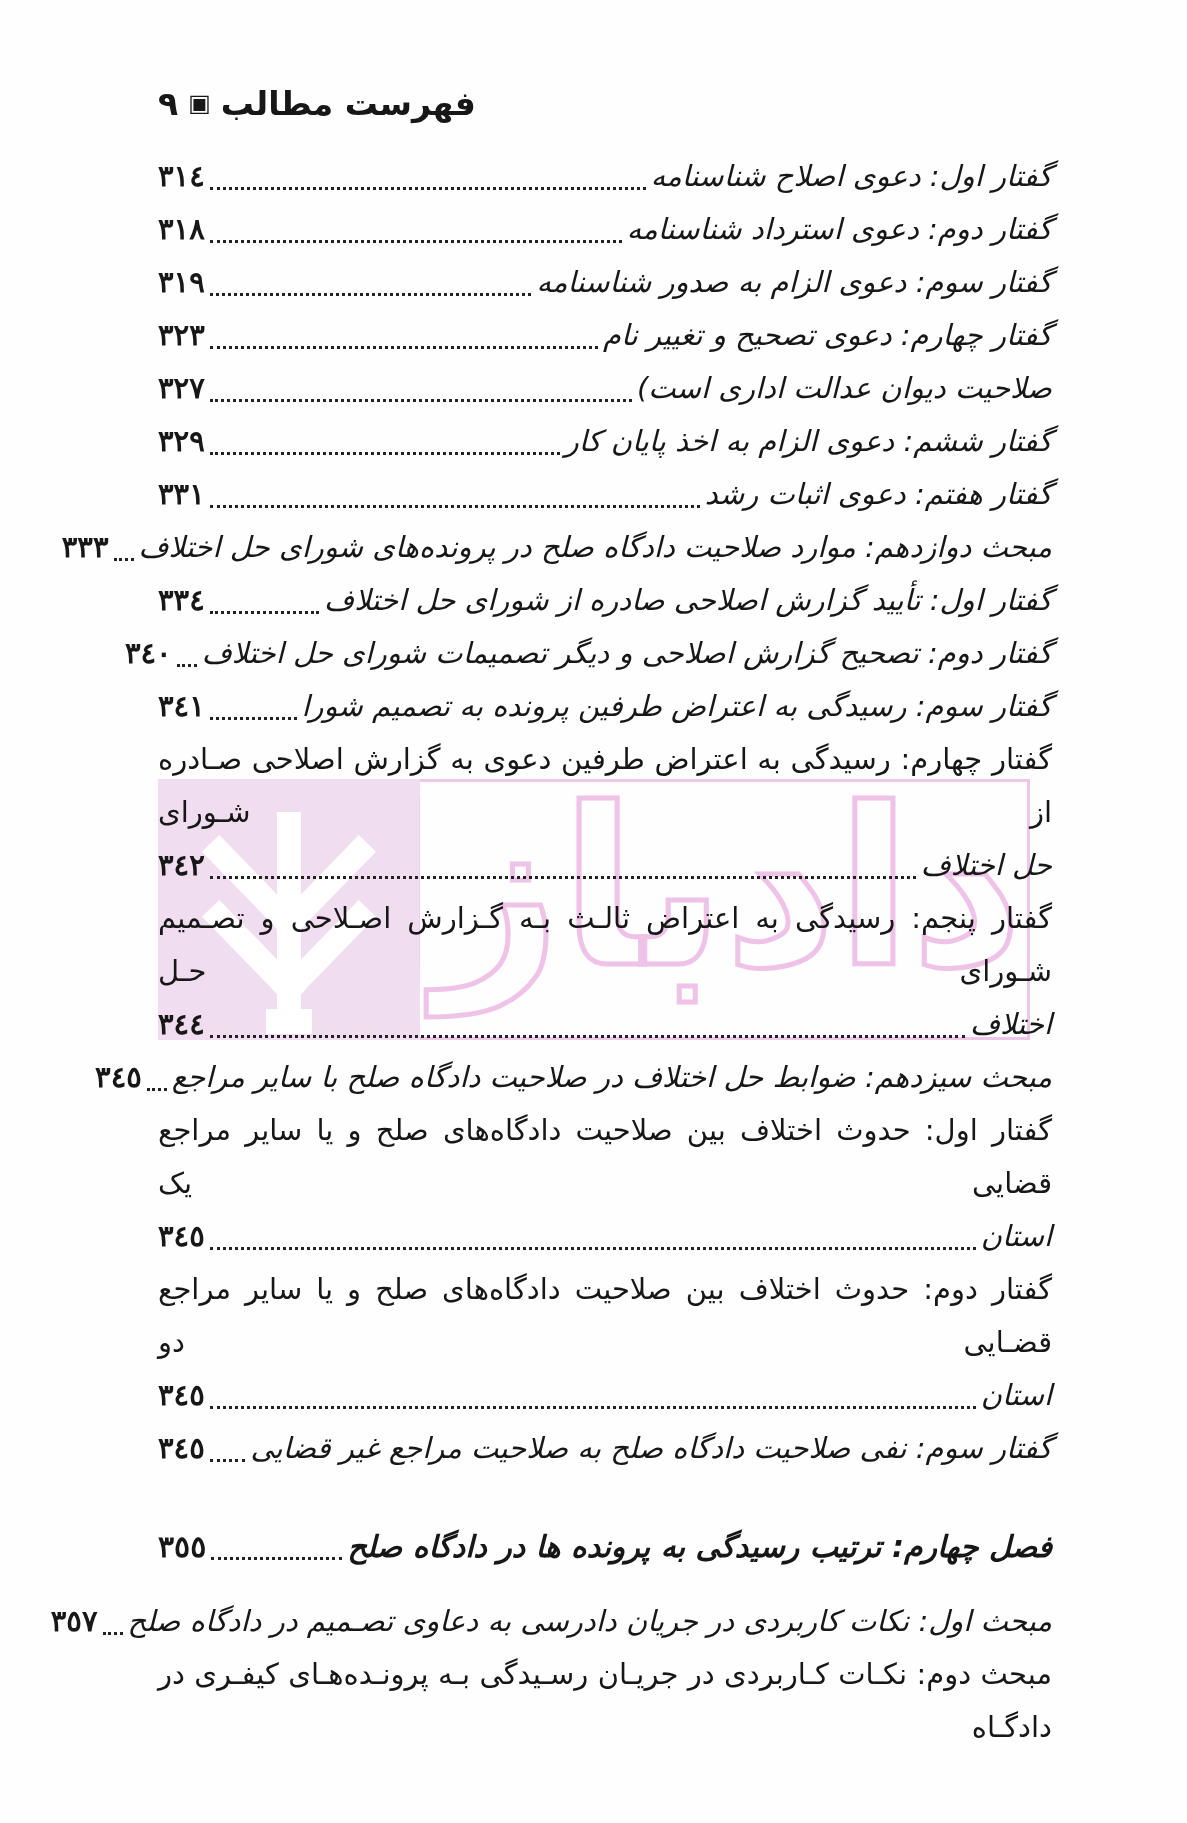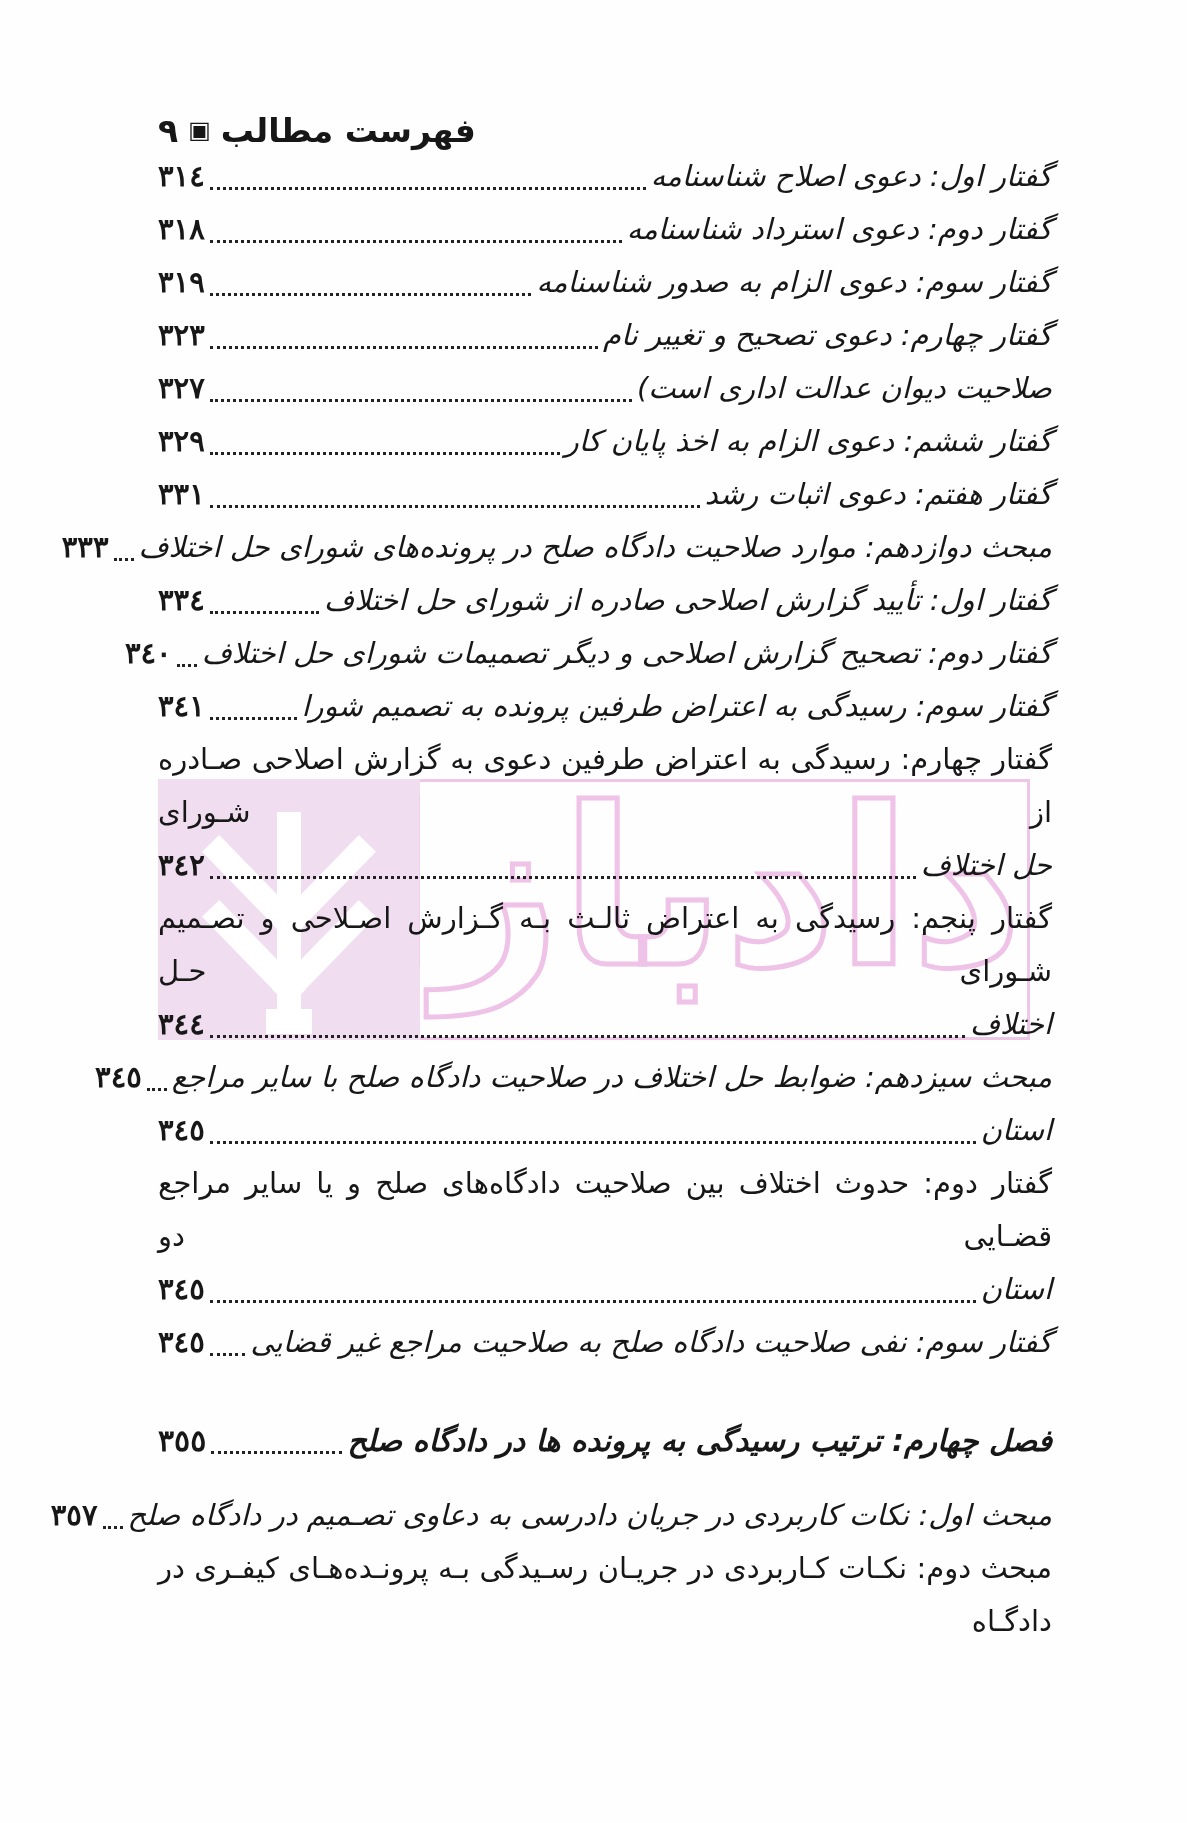--- a/index.html
+++ b/index.html
@@ -32,21 +32,20 @@
   @supports (-webkit-text-stroke: 1px #000){
     .wm-text{color:transparent;-webkit-text-stroke:5px #efc2e8;}
   }
   
   .page-header{
     position:absolute;left:158px;top:84px;
     direction:rtl;
     font-size:33px;font-weight:bold;
     white-space:nowrap;
     z-index:2;
-    margin-top:27px;
   }
   .page-header .sep{font-size:24px;vertical-align:4px;padding:0 10px;}
   
   .content{
     position:absolute;left:158px;right:135px;top:150px;
     direction:rtl;
     z-index:1;
     font-size:29px;
   }
   .entry{margin:0;}
@@ -182,20 +181,21 @@
       </div>
     </div>
     <div class="entry">
       <div class="row">
         <span class="lbl">مبحث سیزدهم: ضوابط حل اختلاف در صلاحیت دادگاه صلح با سایر مراجع</span>
         <span class="dots"></span>
         <span class="num">٣٤٥</span>
       </div>
     </div>
     <div class="entry">
+      <div class="first-line">گفتار اول: حدوث اختلاف بین صلاحیت دادگاه‌های صلح و یا سایر مراجع قضایی یک</div>
       <div class="row">
         <span class="lbl">استان</span>
         <span class="dots"></span>
         <span class="num">٣٤٥</span>
       </div>
     </div>
     <div class="entry">
       <div class="first-line">گفتار دوم: حدوث اختلاف بین صلاحیت دادگاه‌های صلح و یا سایر مراجع قضـایی دو</div>
       <div class="row">
         <span class="lbl">استان</span>

